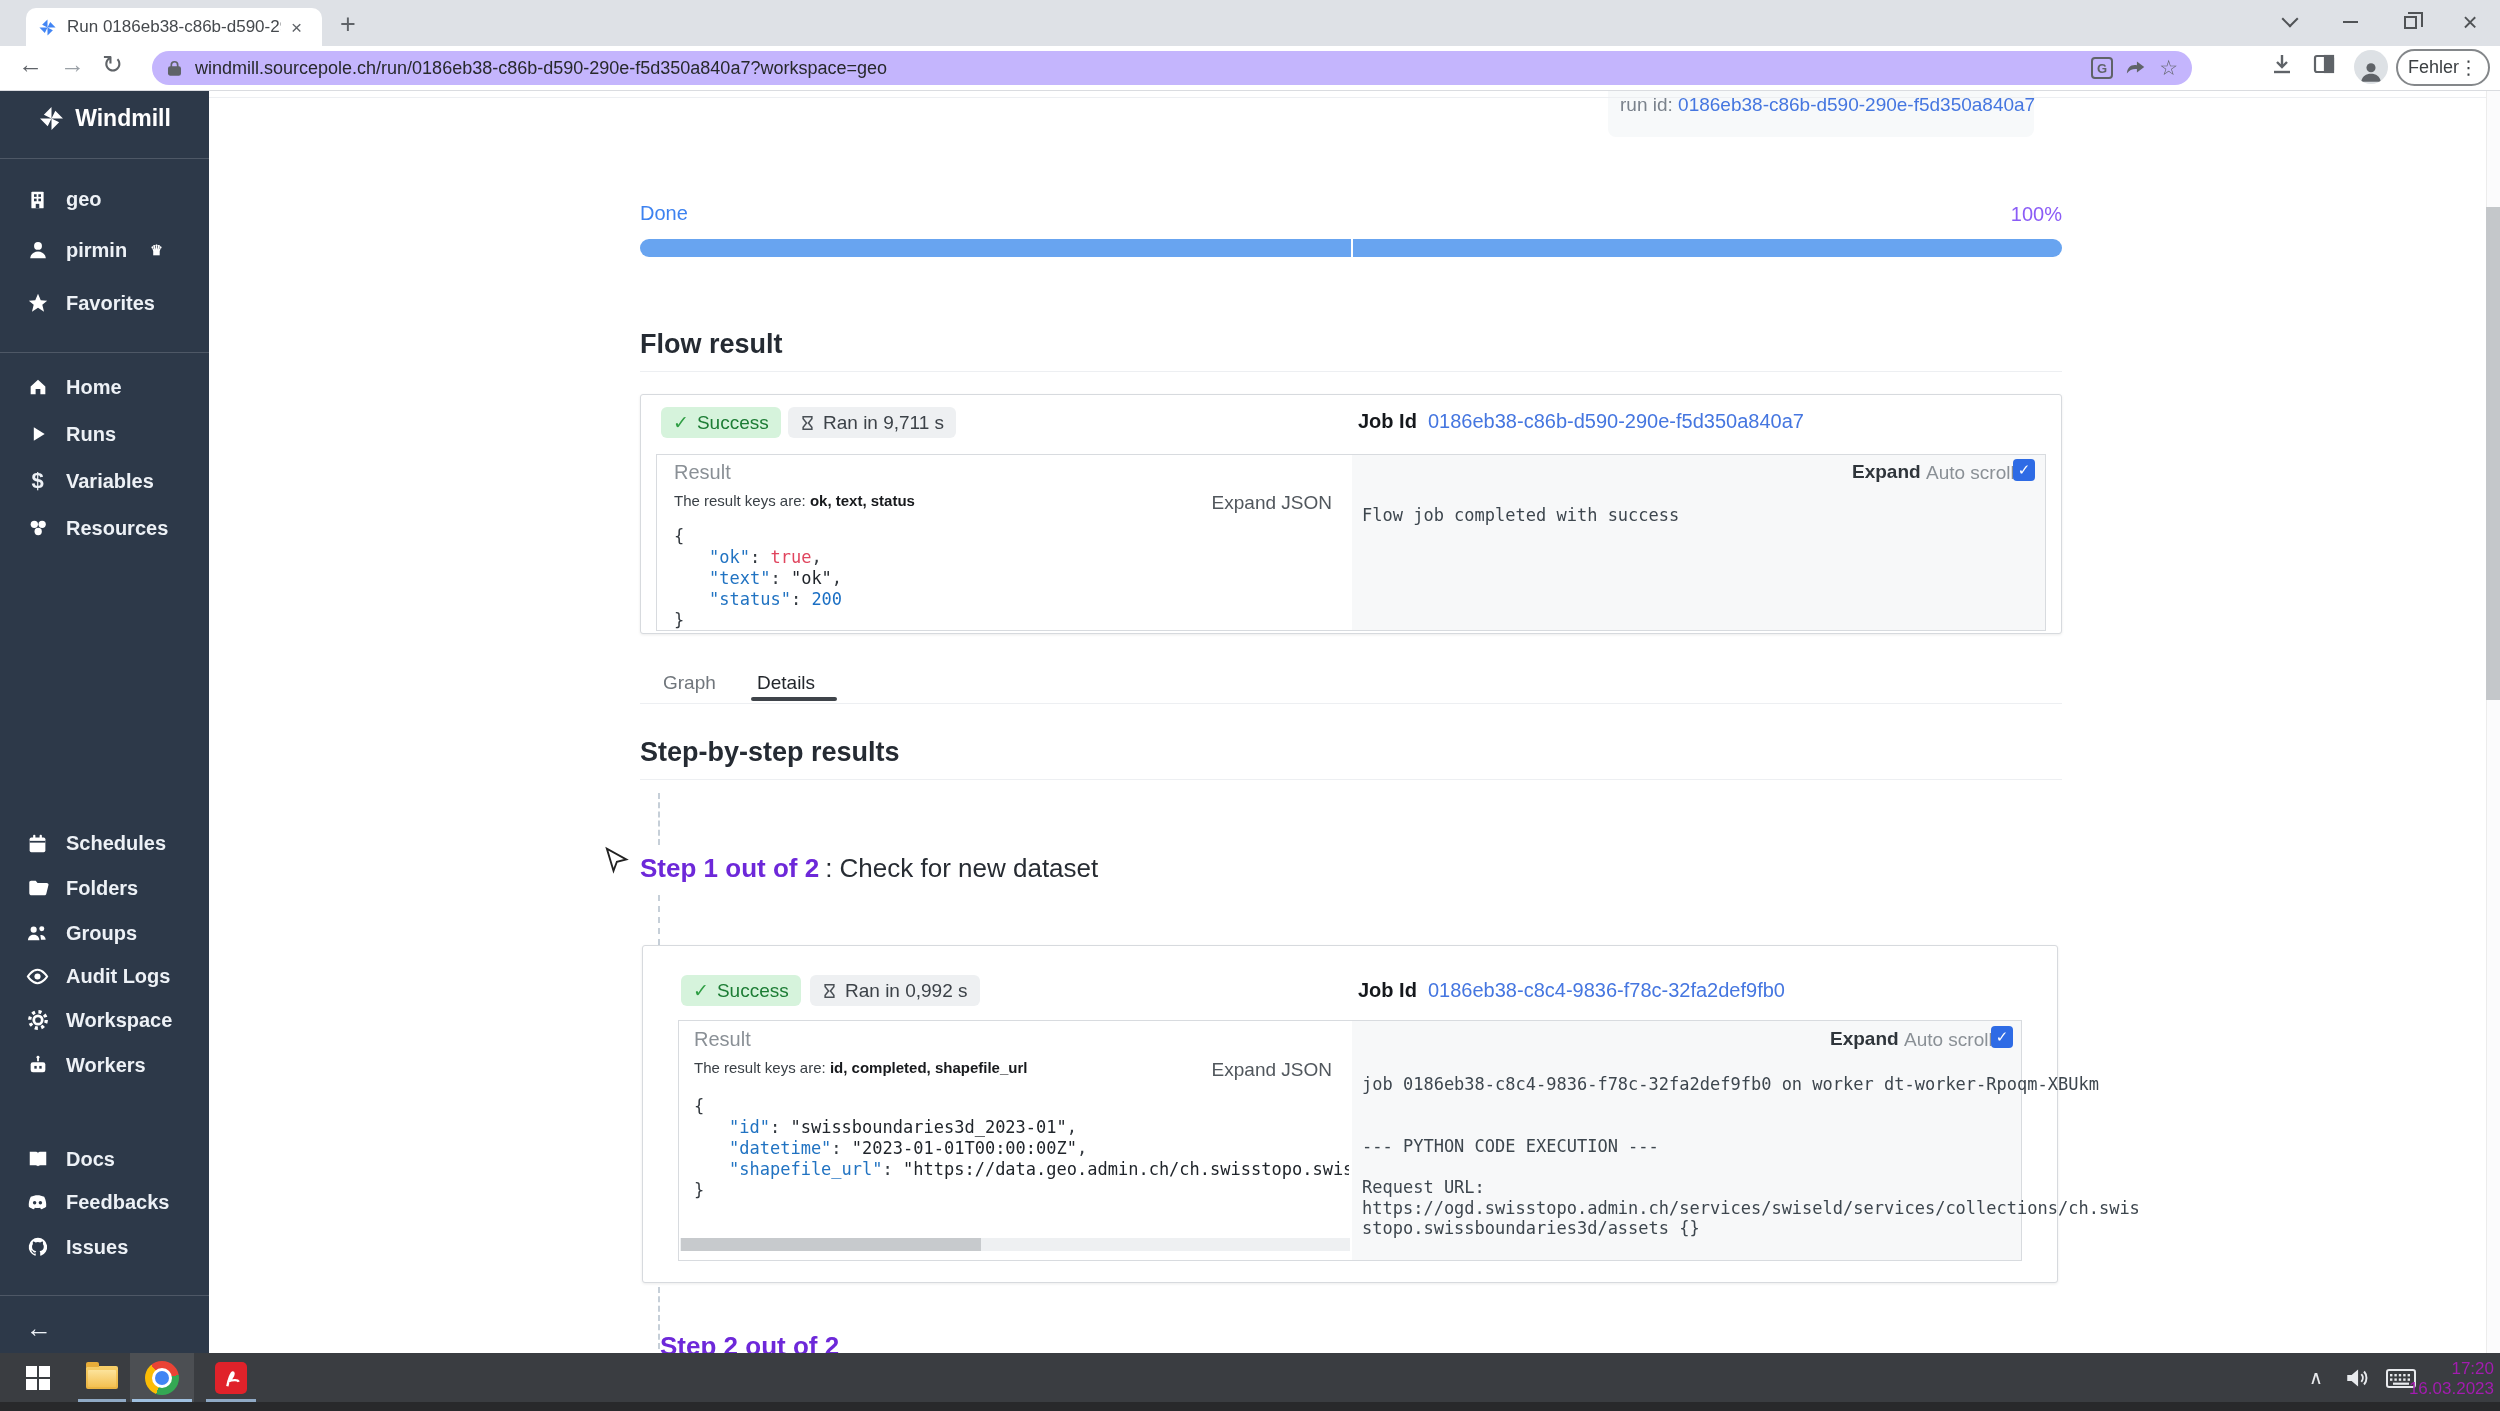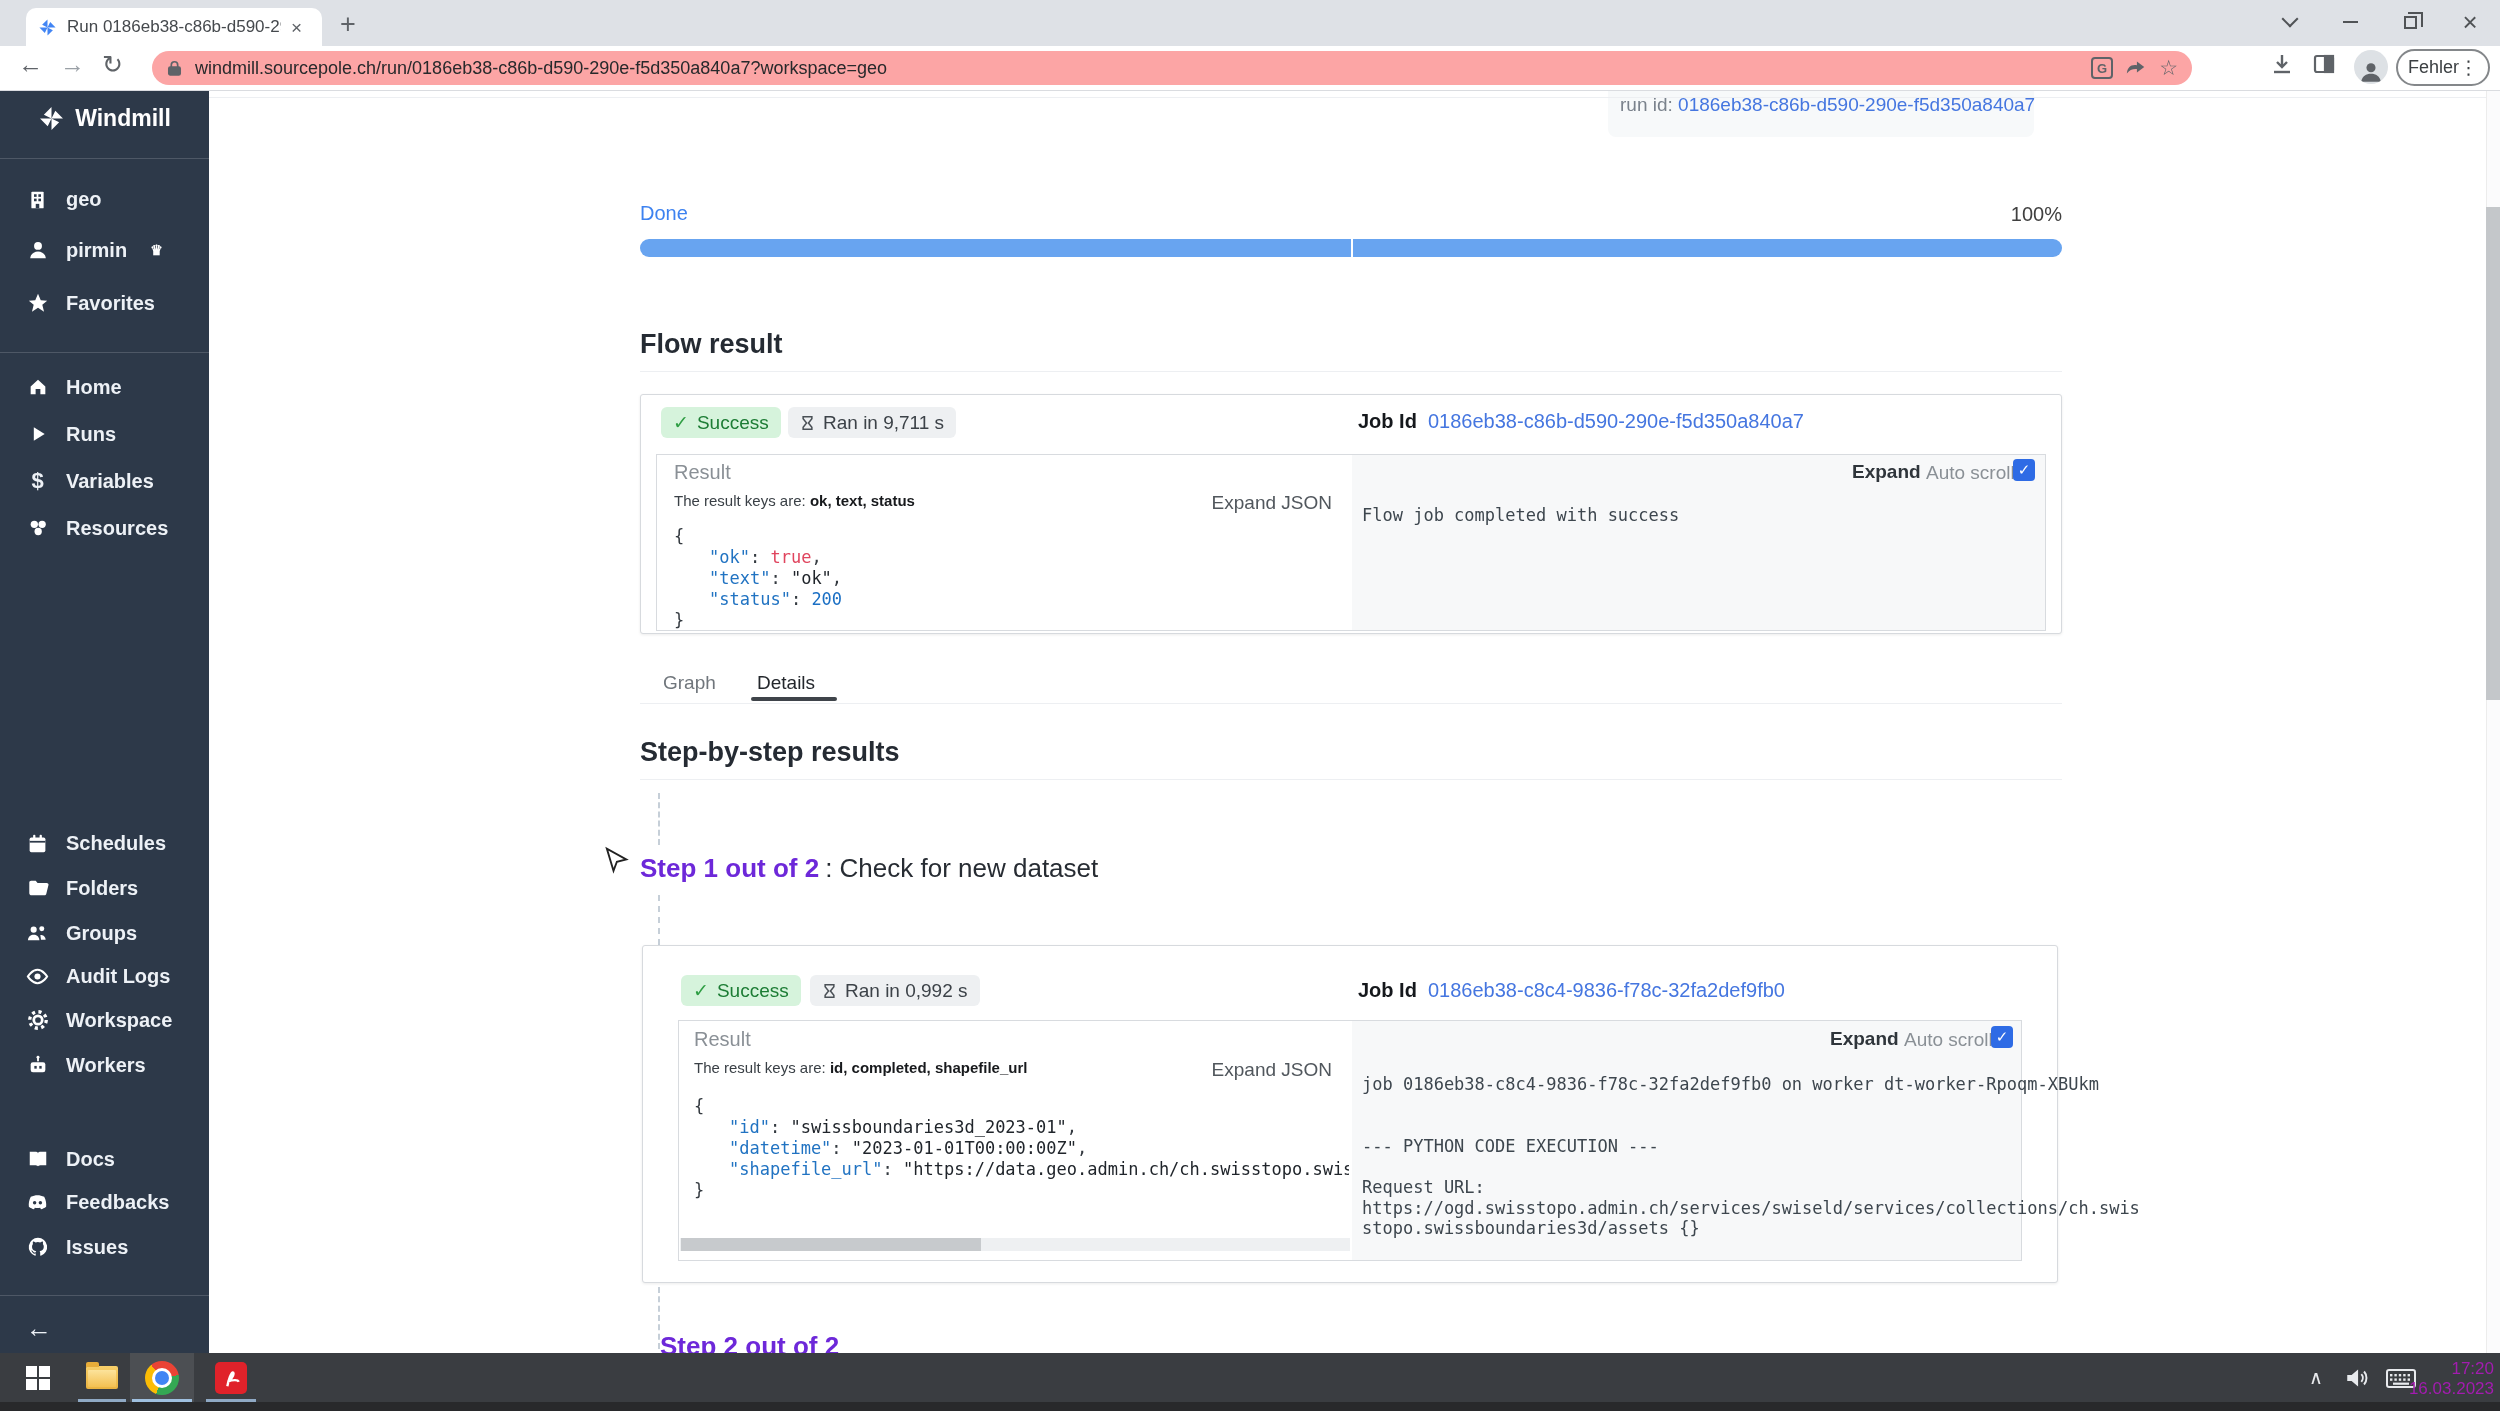--- a/index.html
+++ b/index.html
@@ -12,21 +12,21 @@
   .tab-title{font-size:17px;color:#45494d;white-space:nowrap;overflow:hidden;width:214px}
   .tab-close{color:#5f6368;font-size:19px;line-height:1;cursor:pointer}
   .newtab{position:absolute;left:340px;top:9px;font-size:27px;color:#5f6368;cursor:pointer}
   .winctl{position:absolute;top:4px;width:44px;height:36px;display:flex;align-items:center;justify-content:center;color:#505356;cursor:pointer}
   .chev{width:12px;height:12px;border-right:2px solid #505356;border-bottom:2px solid #505356;transform:rotate(45deg);margin-top:-6px}
   .minbar{width:15px;height:2px;background:#505356}
   .restore{width:13px;height:13px;border:2px solid #505356;position:relative;background:#dee1e6}
   .restore:before{content:"";position:absolute;left:2px;top:-6px;width:13px;height:13px;border:2px solid #505356;border-bottom:none;border-left:none}
   .toolbar{position:absolute;left:0;top:46px;width:2500px;height:45px;background:#fff;border-bottom:1px solid #dadce0}
   .navbtn{position:absolute;top:50px;font-size:25px;color:#5f6368;cursor:pointer}
-  .omnibox{position:absolute;left:152px;top:51px;width:2040px;height:34px;border-radius:17px;background:#fca5a5;display:flex;align-items:center;padding:0 14px;gap:12px}
+  .omnibox{position:absolute;left:152px;top:51px;width:2040px;height:34px;border-radius:17px;background:#c4b5fd;display:flex;align-items:center;padding:0 14px;gap:12px}
   .urltext{font-size:18px;color:#27292b;white-space:nowrap;overflow:hidden;flex:1}
   .boxicon{color:#5f6368;display:flex;align-items:center}
   .tbicon{position:absolute;top:52px;color:#5f6368;cursor:pointer}
   .avatar{position:absolute;left:2354px;top:50px;width:34px;height:34px;border-radius:50%;background:#dde1e5;display:flex;align-items:flex-end;justify-content:center;overflow:hidden;cursor:pointer}
   .errpill{position:absolute;left:2396px;top:49px;width:94px;height:37px;border:2px solid #84878a;border-radius:19px;display:flex;align-items:center;justify-content:center;gap:0;font-size:18px;color:#3c4043;cursor:pointer;background:#fff}
 
   
   .sidebar{position:absolute;left:0;top:91px;width:209px;height:1262px;background:#2d3949;z-index:5}
   .sb-logo{position:absolute;left:0;top:14px;width:209px;display:flex;align-items:center;justify-content:center;gap:10px;color:#fff;font-size:23px;font-weight:700}
   .sb-div{position:absolute;left:0;width:209px;height:1px;background:rgba(255,255,255,.16)}
@@ -34,21 +34,21 @@
   .sb-ico{width:23px;height:23px;display:flex;align-items:center;justify-content:center;flex:none}
   .crown{font-size:14px;margin-left:6px;color:#fff}
 
   
   .content-bg{position:absolute;left:209px;top:91px;width:2277px;height:1262px;background:#fff}
   .hairline{position:absolute;background:#edeff2}
   .runid-panel{position:absolute;left:1608px;top:91px;width:426px;height:46px;background:#f7f9fa;border-radius:0 0 8px 8px}
   .runid-row{position:absolute;left:1620px;top:94px;font-size:19px;color:#7a828c;white-space:nowrap}
   .link{color:#4576e0;cursor:pointer}
   .done-label{position:absolute;left:640px;top:202px;font-size:20px;color:#3d82f0}
-  .pct-label{position:absolute;left:1960px;top:203px;width:102px;text-align:right;font-size:20px;color:#404040}
+  .pct-label{position:absolute;left:1960px;top:203px;width:102px;text-align:right;font-size:20px;color:#8b5cf6}
   .progress{position:absolute;left:640px;top:239px;width:1422px;height:18px;border-radius:9px;background:#68a4f0;overflow:hidden}
   .progress-split{position:absolute;left:50%;top:0;width:2px;height:18px;background:#fff}
   .h1{position:absolute;font-size:27px;font-weight:700;color:#252b33}
   .card{position:absolute;background:#fff;border:1px solid #d7dade;border-radius:3px;box-shadow:0 1px 3px rgba(0,0,0,.08)}
   .badge{position:absolute;height:31px;display:flex;align-items:center;padding:0 12px;gap:8px;border-radius:6px;font-size:19px;white-space:nowrap}
   .badge-green{background:#d6f3dc;color:#1c7c34}
   .badge-gray{background:#eef0f2;color:#3c4248}
   .jobid-label{position:absolute;font-size:20px;font-weight:700;color:#15181c}
   .jobid-link{position:absolute;font-size:20px;color:#4576e0;cursor:pointer;white-space:nowrap}
   .inner-panel{position:absolute;background:#fff;border:1px solid #d8dbdf}

